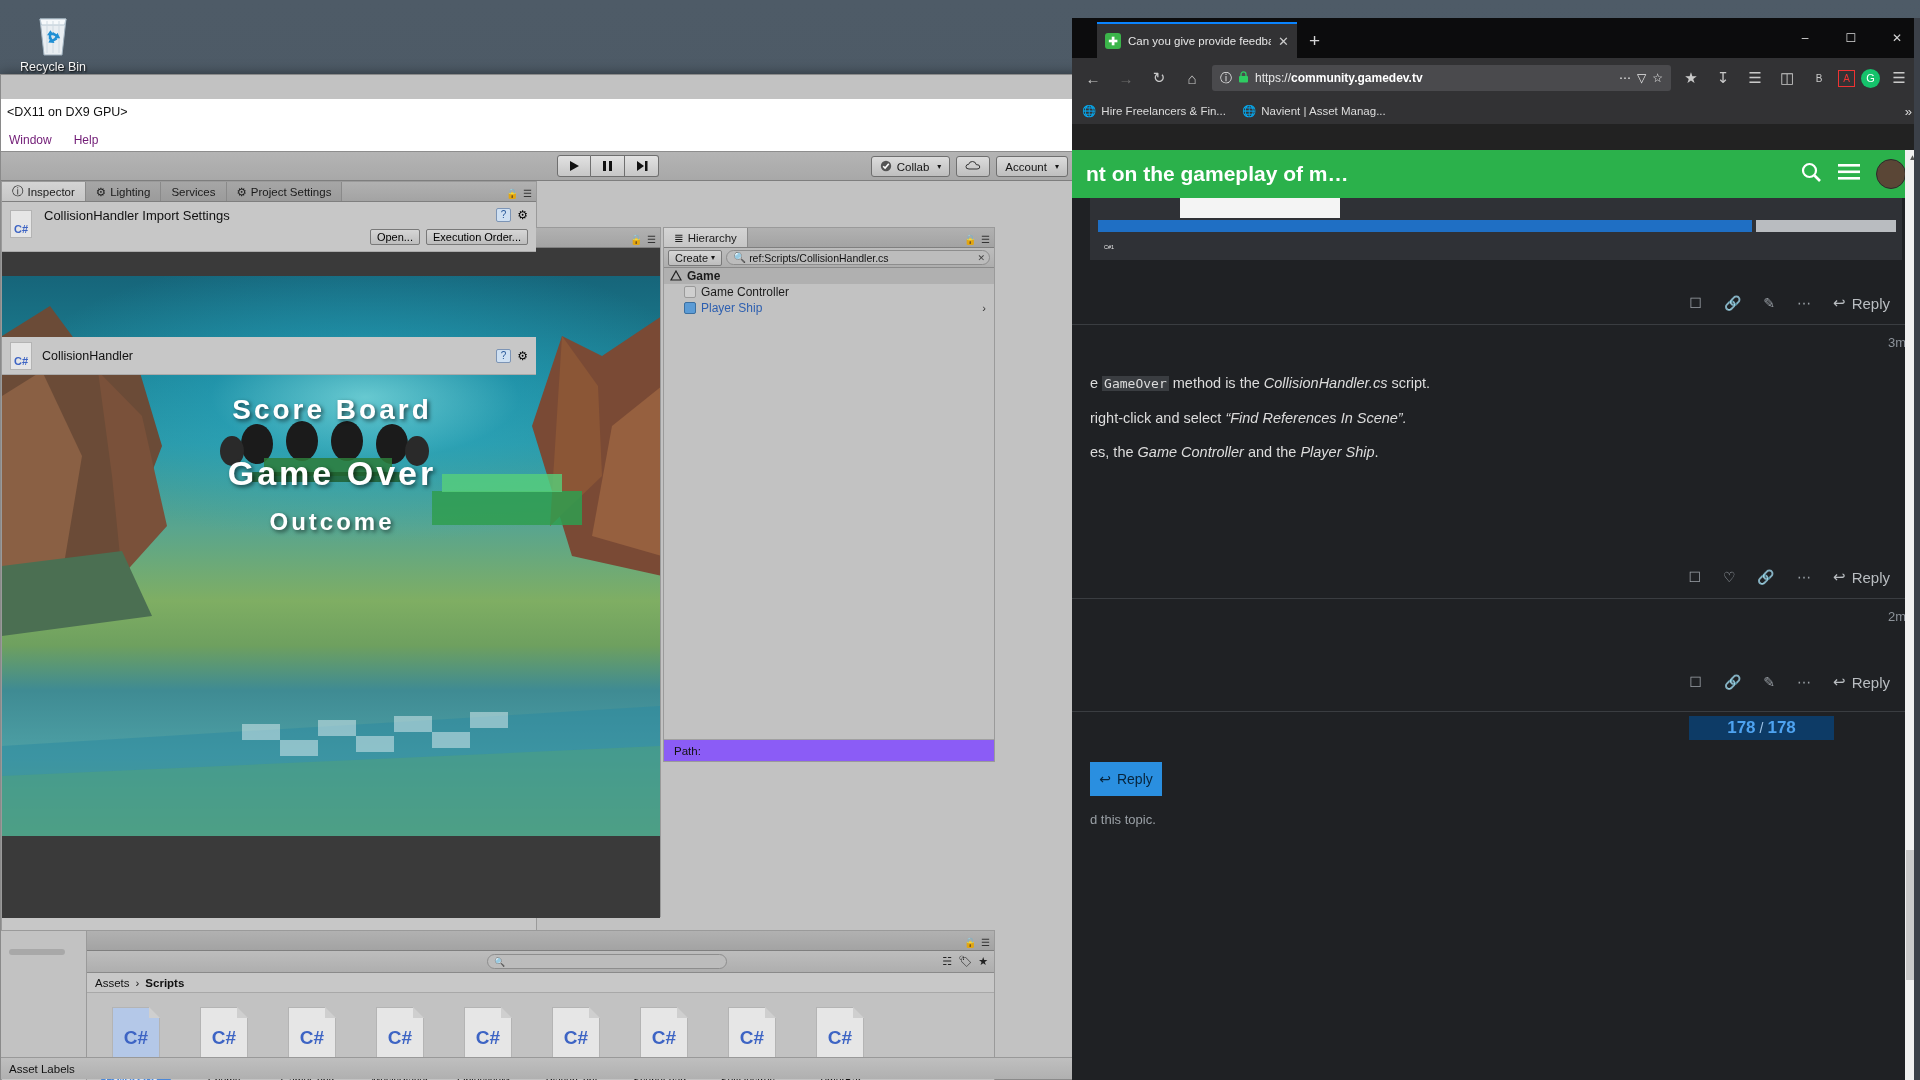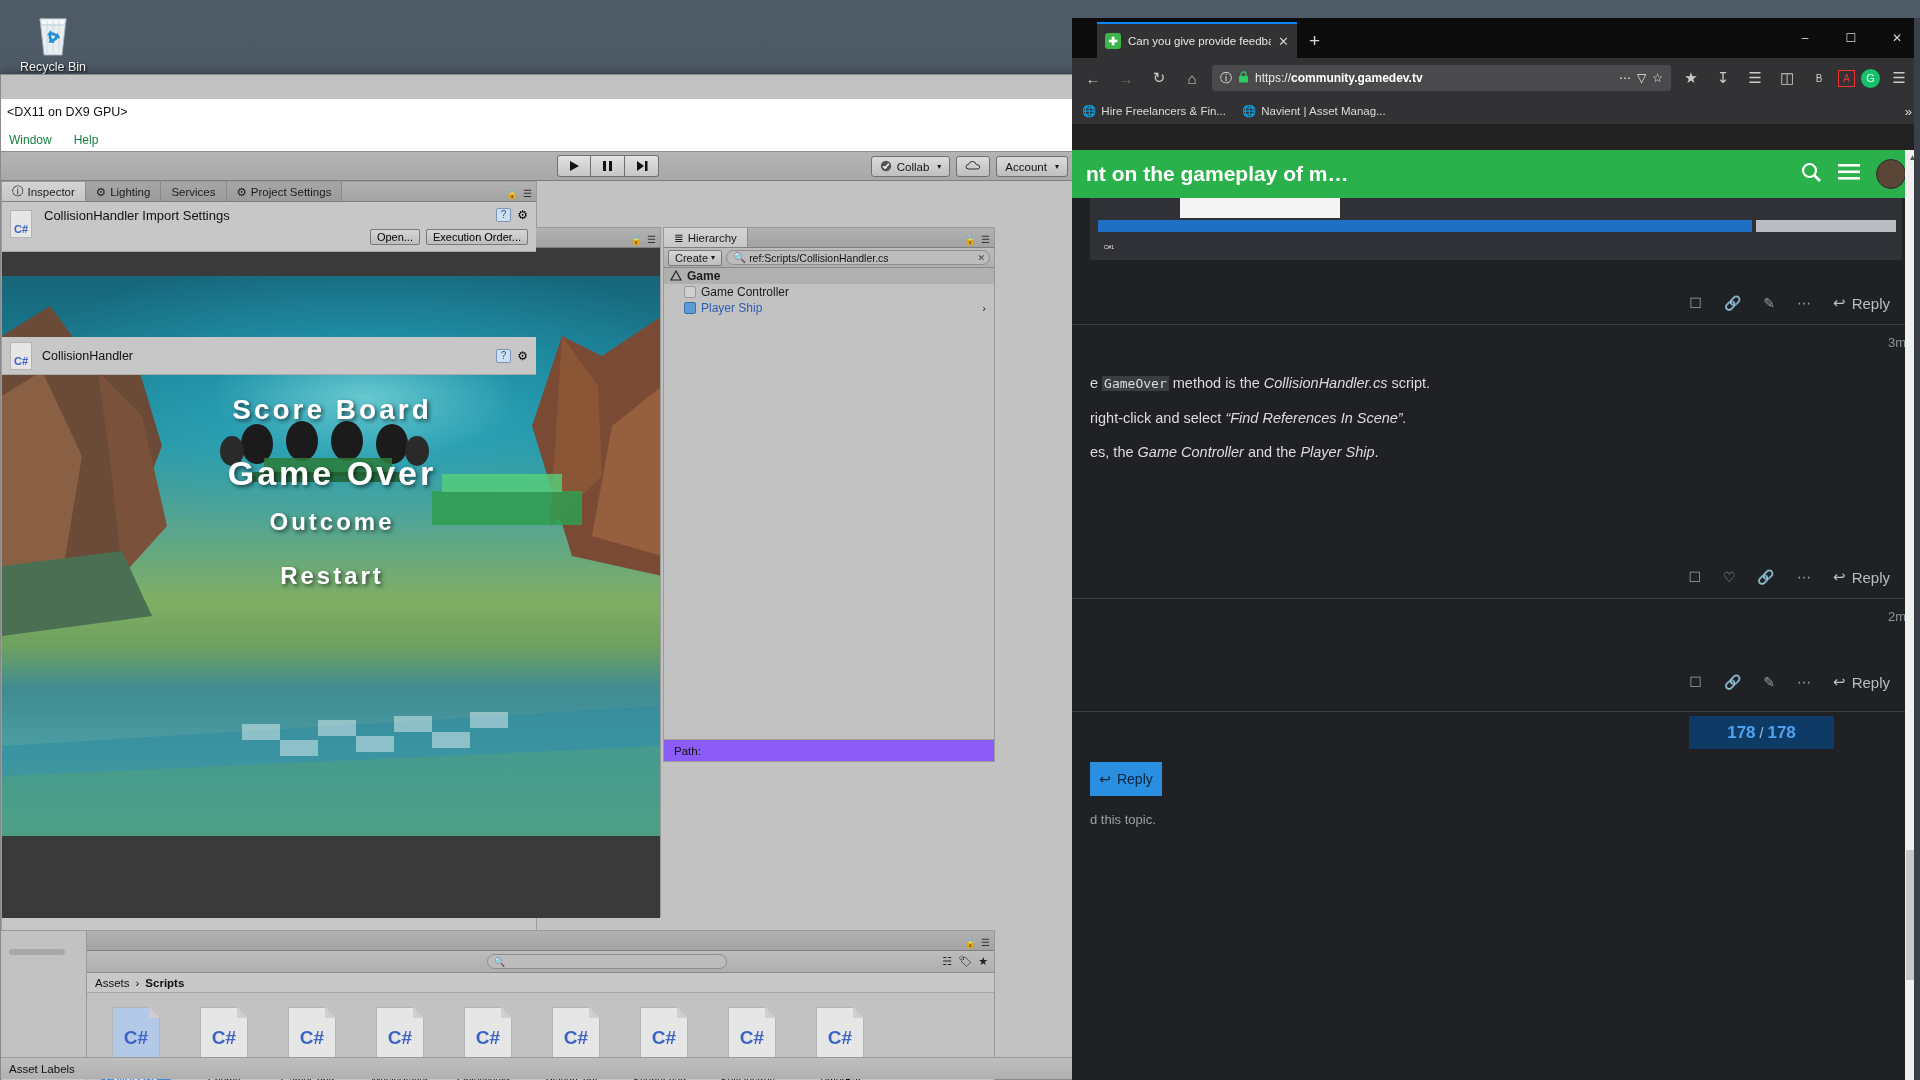--- a/index.html
+++ b/index.html
@@ -21,21 +21,21 @@
   
   #unity-window { position:absolute; left:0px; top:74px; width:1216px; height:1006px;
     background:#c2c2c2; border:1px solid #8a8a8a; box-shadow:0 0 12px rgba(0,0,0,.45); }
   #unity-titlebar { height:30px; background:#ffffff; position:relative;margin-top:24px; }
   #unity-title { position:absolute; left:6px; top:6px; font-size:12.5px; color:#111; }
   .winbtn { position:absolute; top:0; width:46px; height:30px; display:flex; align-items:center; justify-content:center;
             font-size:13px; color:#222; cursor:default; }
   #unity-min { right:92px; } #unity-max { right:46px; } #unity-close { right:0px; }
 
   #unity-menubar { height:22px; background:#fff; display:flex; align-items:center; padding-left:4px; gap:14px;
-    font-size:12px; color:#15803d; }
+    font-size:12px; color:#701a75; }
   #unity-menubar span { padding:1px 4px; }
 
   #unity-toolbar { height:30px; background:linear-gradient(180deg,#b4b4b4,#a8a8a8);
     border-top:1px solid #8d8d8d; border-bottom:1px solid #7e7e7e; position:relative; }
   .play-grp { position:absolute; left:50%; transform:translateX(-50%); top:3px; display:flex; }
   .play-btn { width:34px; height:22px; background:linear-gradient(180deg,#e2e2e2,#c6c6c6);
     border:1px solid #6f6f6f; display:flex; align-items:center; justify-content:center; font-size:11px; color:#111;}
   .play-btn + .play-btn { border-left:none; }
   .play-btn:first-child { border-radius:3px 0 0 3px; }
   .play-btn:last-child { border-radius:0 3px 3px 0; }
@@ -205,21 +205,21 @@
     color:#9aa0a6; font-size:14px; }
   .post-actions .rep { color:#b9bdc1; font-size:15px; display:flex; align-items:center; gap:6px; }
   .post-time { position:absolute; right:14px; font-size:13px; color:#8d939a; }
 
   #embedded-shot { margin:0 18px 0 18px; height:62px; background:#2f3136; position:relative; overflow:hidden; }
   #embedded-shot .bluebar { position:absolute; left:8px; top:22px; right:150px; height:12px; background:#1f6fc4; }
   #embedded-shot .whitebar { position:absolute; left:90px; top:0; width:160px; height:20px; background:#f4f4f4; }
   #embedded-shot .graybar { position:absolute; right:6px; top:22px; width:140px; height:12px; background:#b9bcc0; }
   #embedded-shot .tinytext { position:absolute; top:24px; font-size:5.5px; color:#e8e8e8; }
 
-  #progress-badge { position:absolute; right:86px; width:145px; height:33px; background:#0d3b66;
+  #progress-badge { position:absolute; right:86px; width:145px; height:24px; background:#0d3b66;
     display:flex; align-items:center; justify-content:center; gap:4px; font-size:17px; font-weight:bold; color:#4ea3f0; }
   #progress-badge .sep { color:#9fc5e8; font-weight:normal; font-size:14px; }
   #reply-main { position:absolute; left:18px; width:72px; height:34px; background:#2a8fe0;
     display:flex; align-items:center; justify-content:center; gap:6px; color:#07243b; font-size:14px; }
   #ff-footer-note { position:absolute; left:18px; font-size:13px; color:#9aa0a6; }
 
   #ff-scrollbar { position:absolute; right:0; top:132px; width:15px; bottom:0; background:#f0f0f0; }
   #ff-scrollbar .up, #ff-scrollbar .dn { height:15px; display:flex; align-items:center; justify-content:center;
     font-size:8px; color:#555; background:#f0f0f0; }
   #ff-scrollbar .thumb { position:absolute; left:1px; right:1px; top:700px; height:130px; background:#c9c9c9; }
@@ -379,21 +379,20 @@
             <ellipse cx="390" cy="168" rx="16" ry="20" fill="#1b1b1b"></ellipse>
             <ellipse cx="230" cy="175" rx="12" ry="15" fill="#2a2a2a"></ellipse>
             <ellipse cx="415" cy="175" rx="12" ry="15" fill="#2a2a2a"></ellipse>
             <rect x="262" y="182" width="128" height="18" fill="#2d7d3a" opacity="0.85"></rect>
             <rect x="250" y="196" width="150" height="10" fill="#1e5c2b" opacity="0.8"></rect>
           </g>
         </svg>
         <div class="game-text" id="gt-score">Score Board</div>
         <div class="game-text" id="gt-gameover">Game Over</div>
         <div class="game-text" id="gt-outcome">Outcome</div>
-        <div class="game-text" id="gt-restart">Restart</div>
       </div>
     </div>
   </div>
 
   <div class="panel" id="hier-panel">
     <div class="tabrow">
       <div class="tab active">
         <span>≣</span>
         <span>Hierarchy</span>
       </div>

